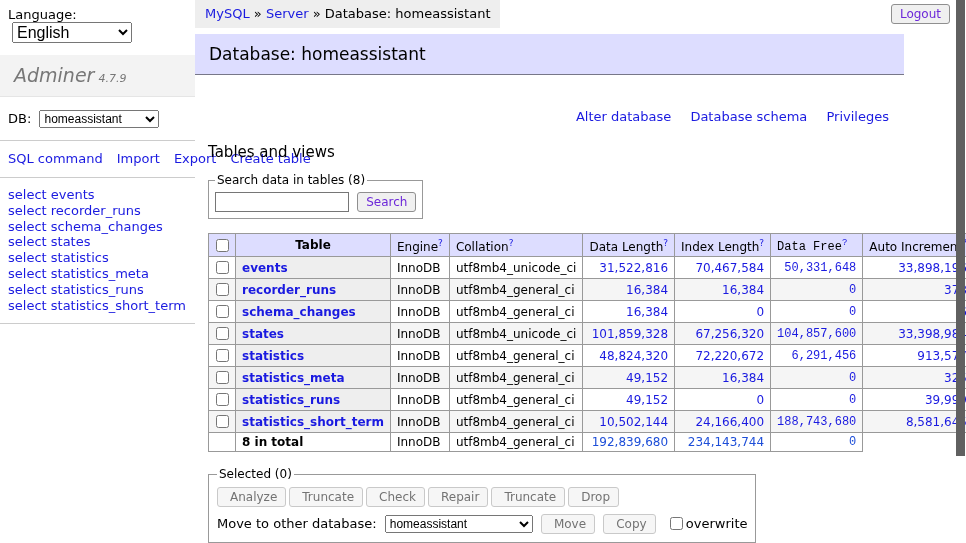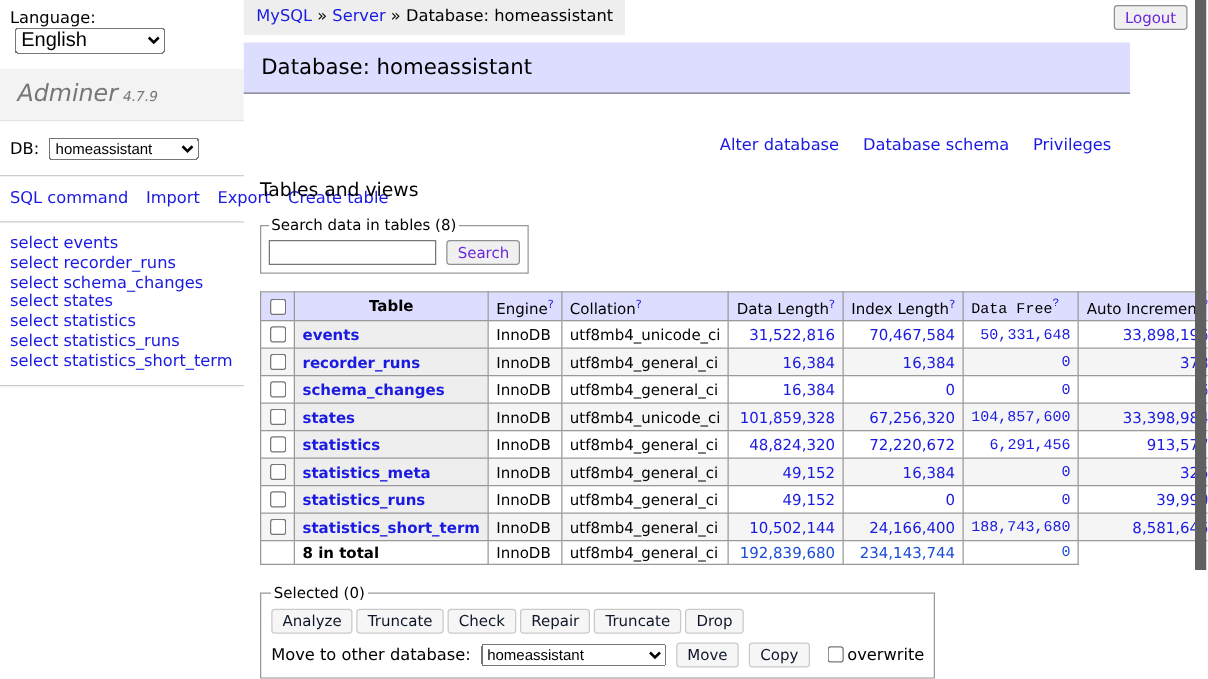--- a/index.html
+++ b/index.html
@@ -35,21 +35,21 @@
   .content{padding:0 0 10px 13px;}
   .links-row{margin:34px 0 0;text-align:right;}
   .links-row a{margin-right:15px;}
   h3{font-size:15px;font-weight:normal;margin:19px 0 0;}
 
   fieldset{display:inline-block;border:1px solid #999;padding:5px 6px 6px;margin:12px 0 0;}
   legend{font-size:12px;padding:0 2px;}
   input[type=text]{width:134px;height:20px;border:1px solid #767676;font-size:12px;padding:1px 3px;}
   button{font-family:"DejaVu Sans","Liberation Sans",sans-serif;font-size:12px;
          background:#f0f0f0;border:1px solid #8f8f8f;border-radius:3px;padding:2px 8px;color:#6d28d9;}
-  button:disabled{background:#f6f6f6;border-color:#c9c9c9;color:#0f172a;}
+  button:disabled{background:#f6f6f6;border-color:#c9c9c9;color:#737373;padding-left:12px;}
   .search-btn{margin-left:4px;}
 
   
   table{border-collapse:collapse;margin:14px 0 0;font-size:12px;}
   td,th{border:1px solid var(--border);padding:2px 6px;line-height:14px;white-space:nowrap;}
   thead td,thead th{background:var(--header-bg);}
   thead th{text-align:center;font-weight:bold;margin-top:44px;}
   thead td{text-align:left;}
   tbody th{background:var(--th-bg);text-align:left;font-weight:bold;}
   tbody tr:nth-child(even) td{background:var(--row-alt);}
@@ -95,20 +95,21 @@
   </div>
   <div class="side-actions">
     <a href="#">SQL command</a><a href="#">Import</a><a href="#">Export</a><a href="#">Create table</a>
   </div>
   <div class="table-list">
       <a href="#">select events</a>
       <a href="#">select recorder_runs</a>
       <a href="#">select schema_changes</a>
       <a href="#">select states</a>
       <a href="#">select statistics</a>
+      <a href="#">select statistics_meta</a>
       <a href="#">select statistics_runs</a>
       <a href="#">select statistics_short_term</a>
     </div>
 </div>
 
 <div id="main">
   <span class="breadcrumb">
     <a href="#">MySQL</a>
     <span>»</span>
     <a href="#">Server</a>

